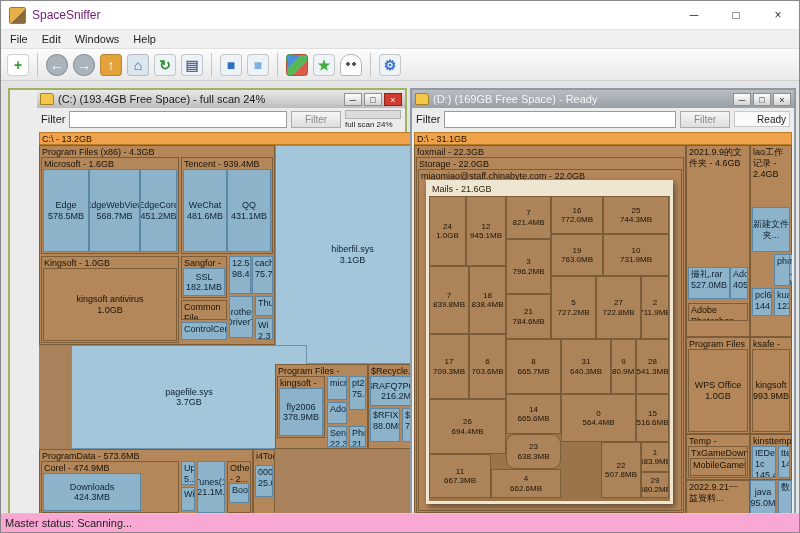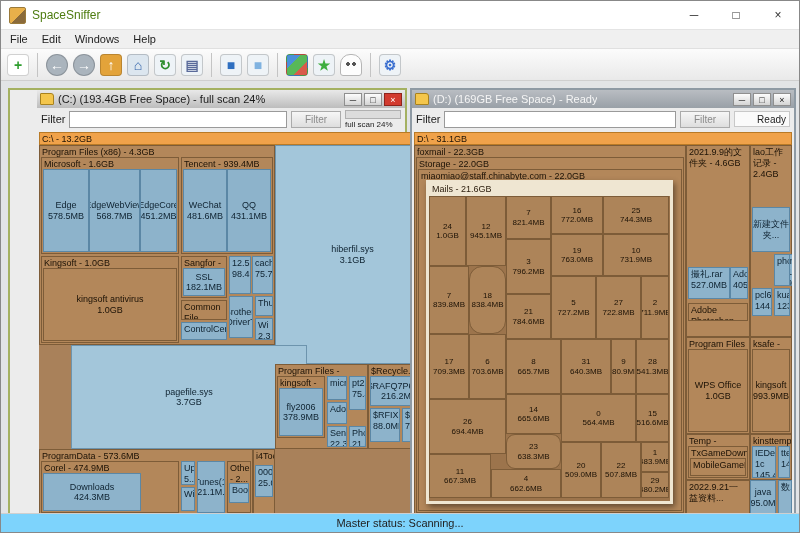--- a/index.html
+++ b/index.html
@@ -1,21 +1,21 @@
 <!DOCTYPE html>
 <html><head>
 <meta charset="utf-8">
 <style>
   html,body{margin:0;padding:0;}
   body{width:800px;height:533px;font-family:"Liberation Sans","DejaVu Sans",sans-serif;background:#f0f0f0;overflow:hidden;}
   .app{width:800px;height:533px;display:flex;flex-direction:column;border:1px solid #888;box-sizing:border-box;background:#f0f0f0;}
   
   .titlebar{height:28px;background:#ffffff;display:flex;align-items:center;padding:0 0 0 8px;border-bottom:1px solid #e4e4e4;}
   .appicon{width:15px;height:15px;border-radius:2px;background:linear-gradient(135deg,#e8b04a 0 55%,#8a6a3a 55% 100%);border:1px solid #9a7a3a;margin-right:6px;}
-  .apptitle{font-size:12px;color:#4d7c0f;}
+  .apptitle{font-size:12px;color:#701a75;}
   .wincontrols{margin-left:auto;display:flex;height:28px;}
   .wbtn{width:42px;height:28px;display:flex;align-items:center;justify-content:center;font-size:12px;color:#333;}
   
   .menubar{height:18px;background:#f0f0f0;display:flex;align-items:center;font-size:11px;color:#222;border-bottom:1px solid #e0e0e0;padding-left:2px;}
   .menu-item{padding:1px 7px;}
   
   .toolbar{height:32px;background:linear-gradient(#fcfcfc,#e9e9e9);display:flex;align-items:center;gap:3px;padding:0 5px;border-bottom:1px solid #cfcfcf;}
   .tbtn{border:none;background:transparent;padding:1px;cursor:default;}
   .tbtn .g{width:22px;height:22px;border-radius:4px;display:flex;align-items:center;justify-content:center;font-size:14px;font-weight:bold;border:1px solid rgba(0,0,0,.18);box-sizing:border-box;}
   [data-name="back-button"] .g,[data-name="forward-button"] .g{border-radius:50%;}
@@ -51,21 +51,21 @@
   .blk .blbl{display:block;padding:1px 2px;white-space:pre-line;}
   .blk.file{background:#8db3cb;border-color:#5b87a5;color:#0e2230;}
   .blk.bigfile{background:#a3c6da;border-color:#6d94ad;color:#0e2230;}
   .blk.header{background:#f0a24a;border-color:#b97a26;}
   .blk.mblock{background:#ad8459;border-color:#7d5c38;font-size:8px;}
   .blk.ctr{display:flex;align-items:center;justify-content:center;text-align:center;}
   .blk.ctr .blbl{padding:0;}
   .popup{position:absolute;border:3px solid #efe6d2;background:#9c744c;box-shadow:2px 3px 6px rgba(0,0,0,.45);box-sizing:border-box;}
   .popup .ptitle{height:13px;background:#efe6d2;color:#2a1c0c;font-size:9px;line-height:13px;padding:0 3px;white-space:nowrap;overflow:hidden;}
   
-  .statusbar{height:18px;background:#7dd3fc;border-top:1px solid #cfcfcf;display:flex;align-items:center;padding:0 4px;font-size:11px;color:#222;justify-content:center;}
+  .statusbar{height:18px;background:#f9a8d4;border-top:1px solid #cfcfcf;display:flex;align-items:center;padding:0 4px;font-size:11px;color:#222;}
 </style>
 </head>
 <body>
 
 <div class="app" data-name="spacesniffer-window">
 
   <div class="titlebar" data-name="title-bar">
     <span class="appicon" data-name="app-icon"></span>
     <span class="apptitle" data-name="window-title">SpaceSniffer</span>
     <div class="wincontrols" data-name="window-controls">
@@ -370,21 +370,21 @@
 763.0MB</span>
           </div>
           <div class="blk mblock ctr" data-name="treemap-mail-folder" style="left: 189px; top: 102px; width: 66px; height: 42px;">
             <span class="blbl">10
 731.9MB</span>
           </div>
           <div class="blk mblock ctr" data-name="treemap-mail-folder" style="left: 15px; top: 134px; width: 40px; height: 68px;">
             <span class="blbl">7
 839.8MB</span>
           </div>
-          <div class="blk mblock ctr" data-name="treemap-mail-folder" style="left: 55px; top: 134px; width: 37px; height: 68px; border-radius: 13px;">
+          <div class="blk mblock ctr" data-name="treemap-mail-folder" style="left: 55px; top: 134px; width: 37px; height: 68px;">
             <span class="blbl">18
 838.4MB</span>
           </div>
           <div class="blk mblock ctr" data-name="treemap-mail-folder" style="left: 92px; top: 162px; width: 45px; height: 45px;">
             <span class="blbl">21
 784.6MB</span>
           </div>
           <div class="blk mblock ctr" data-name="treemap-mail-folder" style="left: 137px; top: 144px; width: 45px; height: 63px;">
             <span class="blbl">5
 727.2MB</span>
@@ -445,24 +445,20 @@
             <span class="blbl">1
 483.9MB</span>
           </div>
           <div class="blk mblock ctr" data-name="treemap-mail-folder" style="left: 15px; top: 322px; width: 62px; height: 44px;">
             <span class="blbl">11
 667.3MB</span>
           </div>
           <div class="blk mblock ctr" data-name="treemap-mail-folder" style="left: 77px; top: 337px; width: 70px; height: 29px;">
             <span class="blbl">4
 662.6MB</span>
-          </div>
-          <div class="blk mblock ctr" data-name="treemap-mail-folder" style="left: 147px; top: 310px; width: 40px; height: 56px;">
-            <span class="blbl">20
-509.0MB</span>
           </div>
           <div class="blk mblock ctr" data-name="treemap-mail-folder" style="left: 187px; top: 310px; width: 40px; height: 56px;">
             <span class="blbl">22
 507.8MB</span>
           </div>
           <div class="blk mblock ctr" data-name="treemap-mail-folder" style="left: 227px; top: 340px; width: 28px; height: 26px;">
             <span class="blbl">29
 480.2MB</span>
           </div>
           <div class="blk folder" data-name="treemap-folder" style="left: 272px; top: 13px; width: 64px; height: 192px;">

